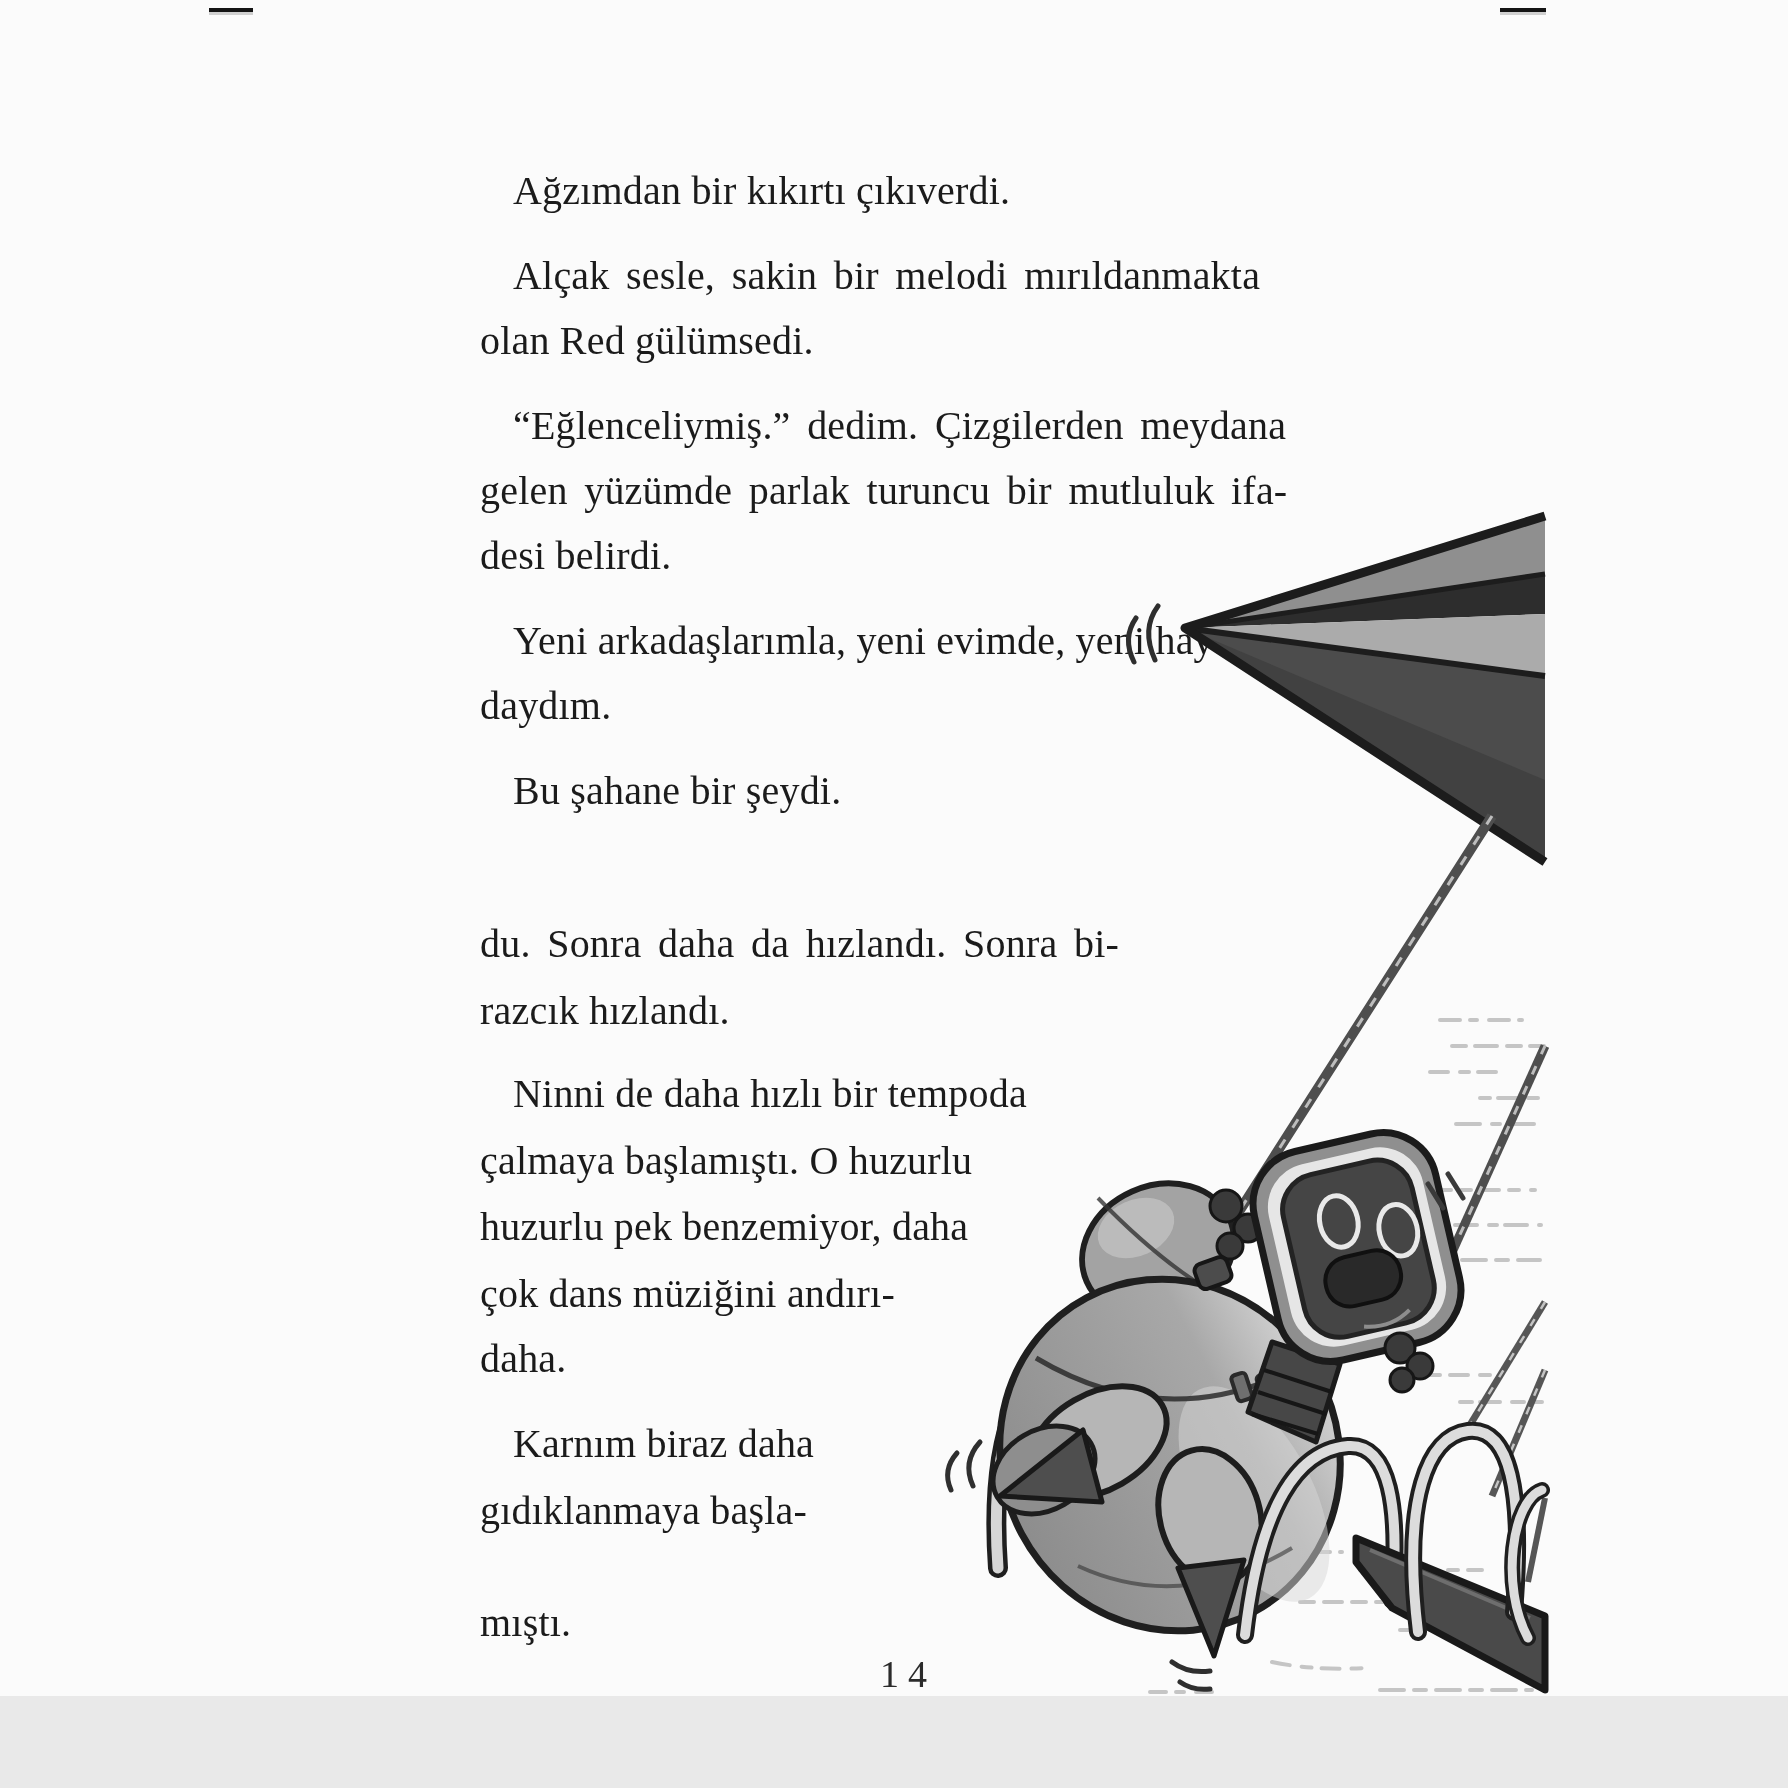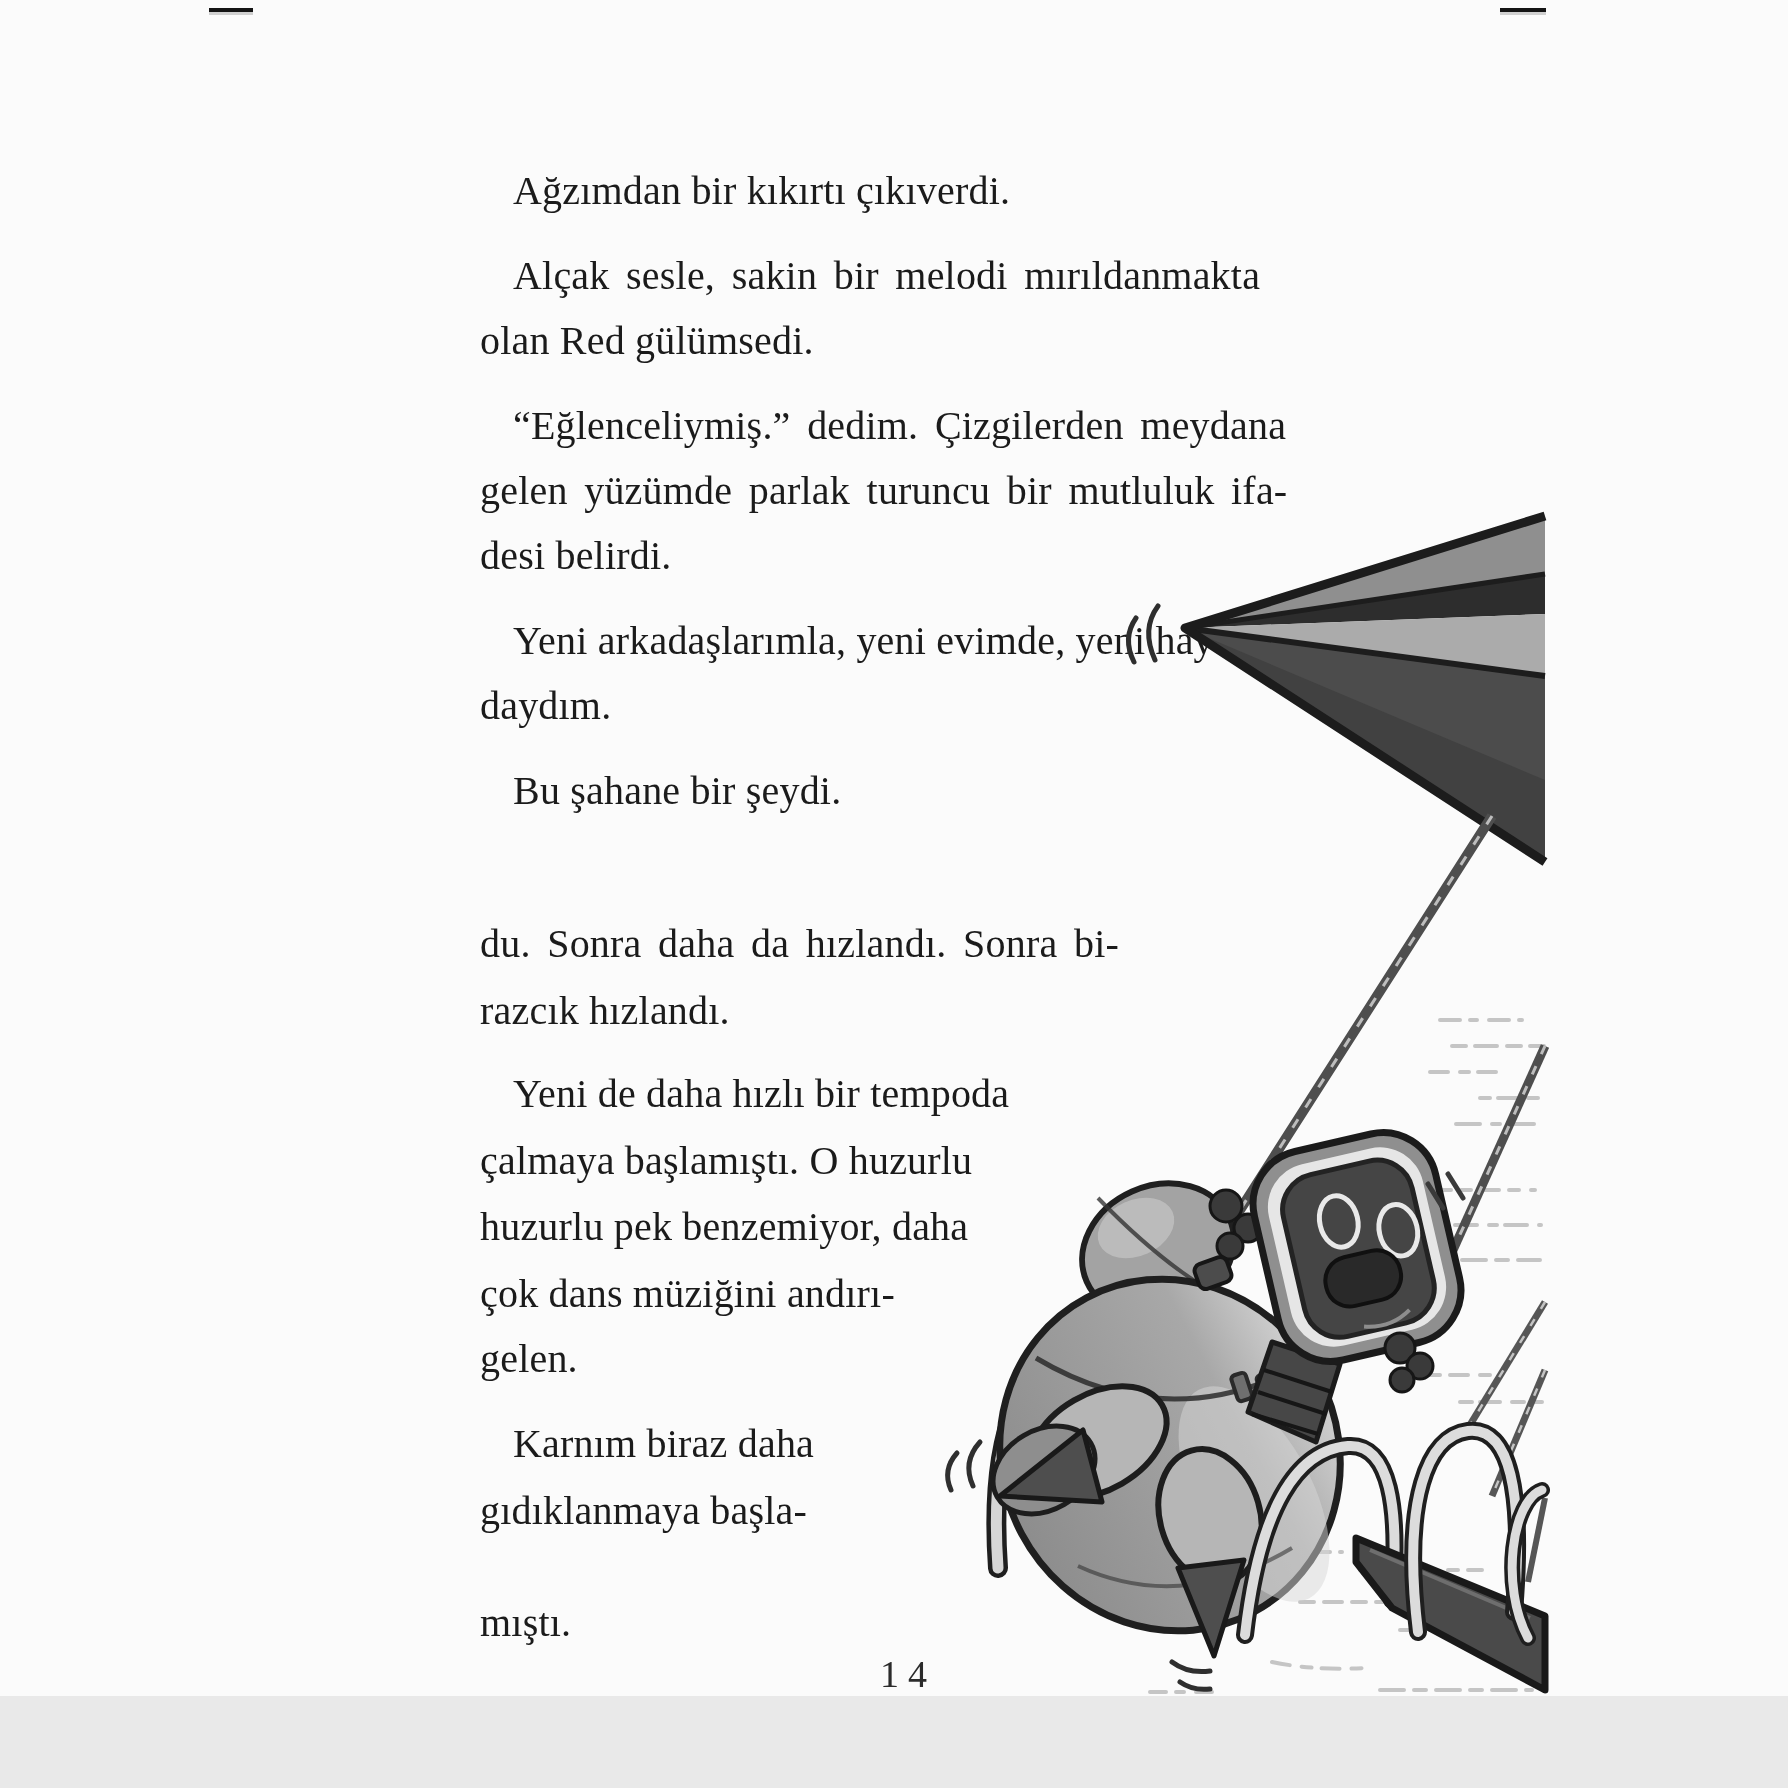--- a/index.html
+++ b/index.html
@@ -51,25 +51,25 @@
   <div class="line" style="top:533px;left:480px">desi belirdi.</div>
 
   <div class="line" style="top:618px;left:513px">Yeni arkadaşlarımla, yeni evimde, yeni hayatım-</div>
   <div class="line" style="top:683px;left:480px">daydım.</div>
 
   <div class="line" style="top:768px;left:513px">Bu şahane bir şeydi.</div>
 
   <div class="line sp" style="top:921px;left:480px">du. Sonra daha da hızlandı. Sonra bi-</div>
   <div class="line" style="top:988px;left:480px">razcık hızlandı.</div>
 
-  <div class="line" style="top:1071px;left:513px">Yeni de daha hızlı bir tempoda</div>
+  <div class="line" style="top:1071px;left:513px">Ninni de daha hızlı bir tempoda</div>
   <div class="line" style="top:1138px;left:480px">çalmaya başlamıştı. O huzurlu</div>
   <div class="line" style="top:1204px;left:480px">huzurlu pek benzemiyor, daha</div>
   <div class="line" style="top:1271px;left:480px">çok dans müziğini andırı-</div>
-  <div class="line" style="top:1336px;left:480px">gelen.</div>
+  <div class="line" style="top:1336px;left:480px">daha.</div>
 
   <div class="line" style="top:1421px;left:513px">Karnım biraz daha</div>
   <div class="line" style="top:1488px;left:480px">gıdıklanmaya başla-</div>
   <div class="line" style="top:1600px;left:480px">mıştı.</div>
 
   <div class="pagenum">14</div>
 
   <svg class="illo" viewBox="0 0 710 1240" aria-hidden="true">
     <defs>
       <linearGradient id="gBody" x1="0" y1="0" x2="1" y2="0">

